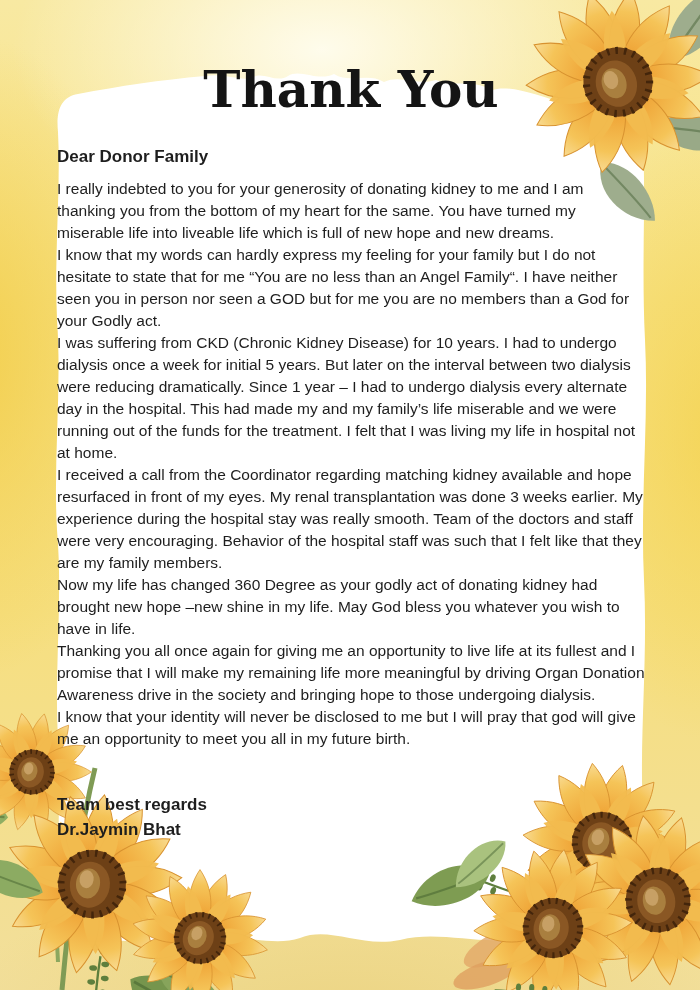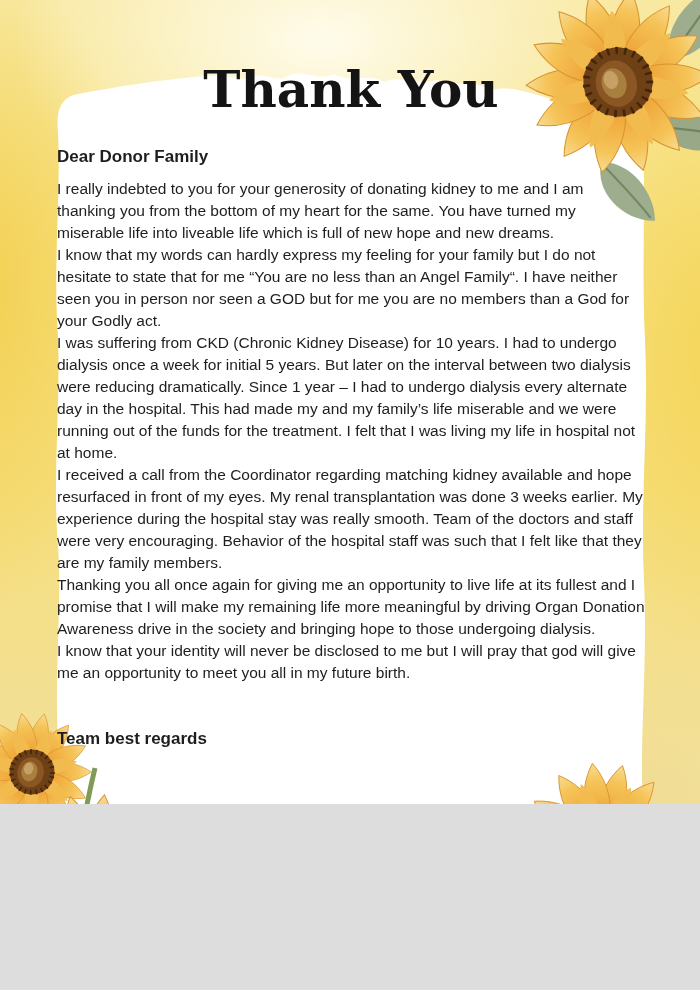--- a/index.html
+++ b/index.html
@@ -1,17 +1,17 @@
 <!DOCTYPE html>
 <html><head>
 <meta charset="utf-8">
 <style>
   html,body{margin:0;padding:0;background:#ddd;}
   .page{
-    position:relative;width:700px;height:804px;overflow:hidden;
+    position:relative;width:700px;height:990px;overflow:hidden;
     font-family:"Liberation Sans",sans-serif;color:#1e1e1e;
     background-color:#F7E28A;
     background-image:
       radial-gradient(ellipse 430px 250px at 46% 5%, rgba(255,253,240,0.95), rgba(255,253,240,0) 72%),
       radial-gradient(ellipse 260px 460px at -4% 36%, rgba(242,204,70,0.85), rgba(242,204,70,0) 70%),
       radial-gradient(ellipse 250px 440px at 103% 44%, rgba(244,210,78,0.8), rgba(244,210,78,0) 70%),
       radial-gradient(ellipse 520px 190px at 50% 103%, rgba(235,211,128,0.9), rgba(235,211,128,0) 78%),
       linear-gradient(180deg,#F8E9A2 0%,#F7E285 30%,#F6DF80 62%,#F2DF9B 100%);
   }
   svg.layer{position:absolute;left:0;top:0;pointer-events:none;}
@@ -202,21 +202,23 @@
   </svg>
 
   <div class="content">
     <h1 class="title">Thank You</h1>
     <div class="greeting">Dear Donor Family</div>
     <div class="body">
         <p>I really indebted to you for your generosity of donating kidney to me and I am thanking you from the bottom of my heart for the same. You have turned my miserable life into liveable life which is full of new hope and new dreams.</p>
         <p>I know that my words can hardly express my feeling for your family but I do not hesitate to state that for me “You are no less than an Angel Family“. I have neither seen you in person nor seen a GOD but for me you are no members than a God for your Godly act.</p>
         <p>I was suffering from CKD (Chronic Kidney Disease) for 10 years. I had to undergo dialysis once a week for initial 5 years. But later on the interval between two dialysis were reducing dramatically. Since 1 year – I had to undergo dialysis every alternate day in the hospital. This had made my and my family’s life miserable and we were running out of the funds for the treatment. I felt that I was living my life in hospital not at home.</p>
         <p>I received a call from the Coordinator regarding matching kidney available and hope resurfaced in front of my eyes. My renal transplantation was done 3 weeks earlier. My experience during the hospital stay was really smooth. Team of the doctors and staff were very encouraging. Behavior of the hospital staff was such that I felt like that they are my family members.</p>
+        <p>Now my life has changed 360 Degree as your godly act of donating kidney had brought new hope –new shine in my life. May God bless you whatever you wish to have in life.</p>
         <p>Thanking you all once again for giving me an opportunity to live life at its fullest and I promise that I will make my remaining life more meaningful by driving Organ Donation Awareness drive in the society and bringing hope to those undergoing dialysis.</p>
         <p>I know that your identity will never be disclosed to me but I will pray that god will give me an opportunity to meet you all in my future birth.</p>
       </div>
     <div class="closing">
       <div>Team best regards</div>
+      <div>Dr.Jaymin Bhat</div>
     </div>
   </div>
 
 </div>
 
 </body></html>

